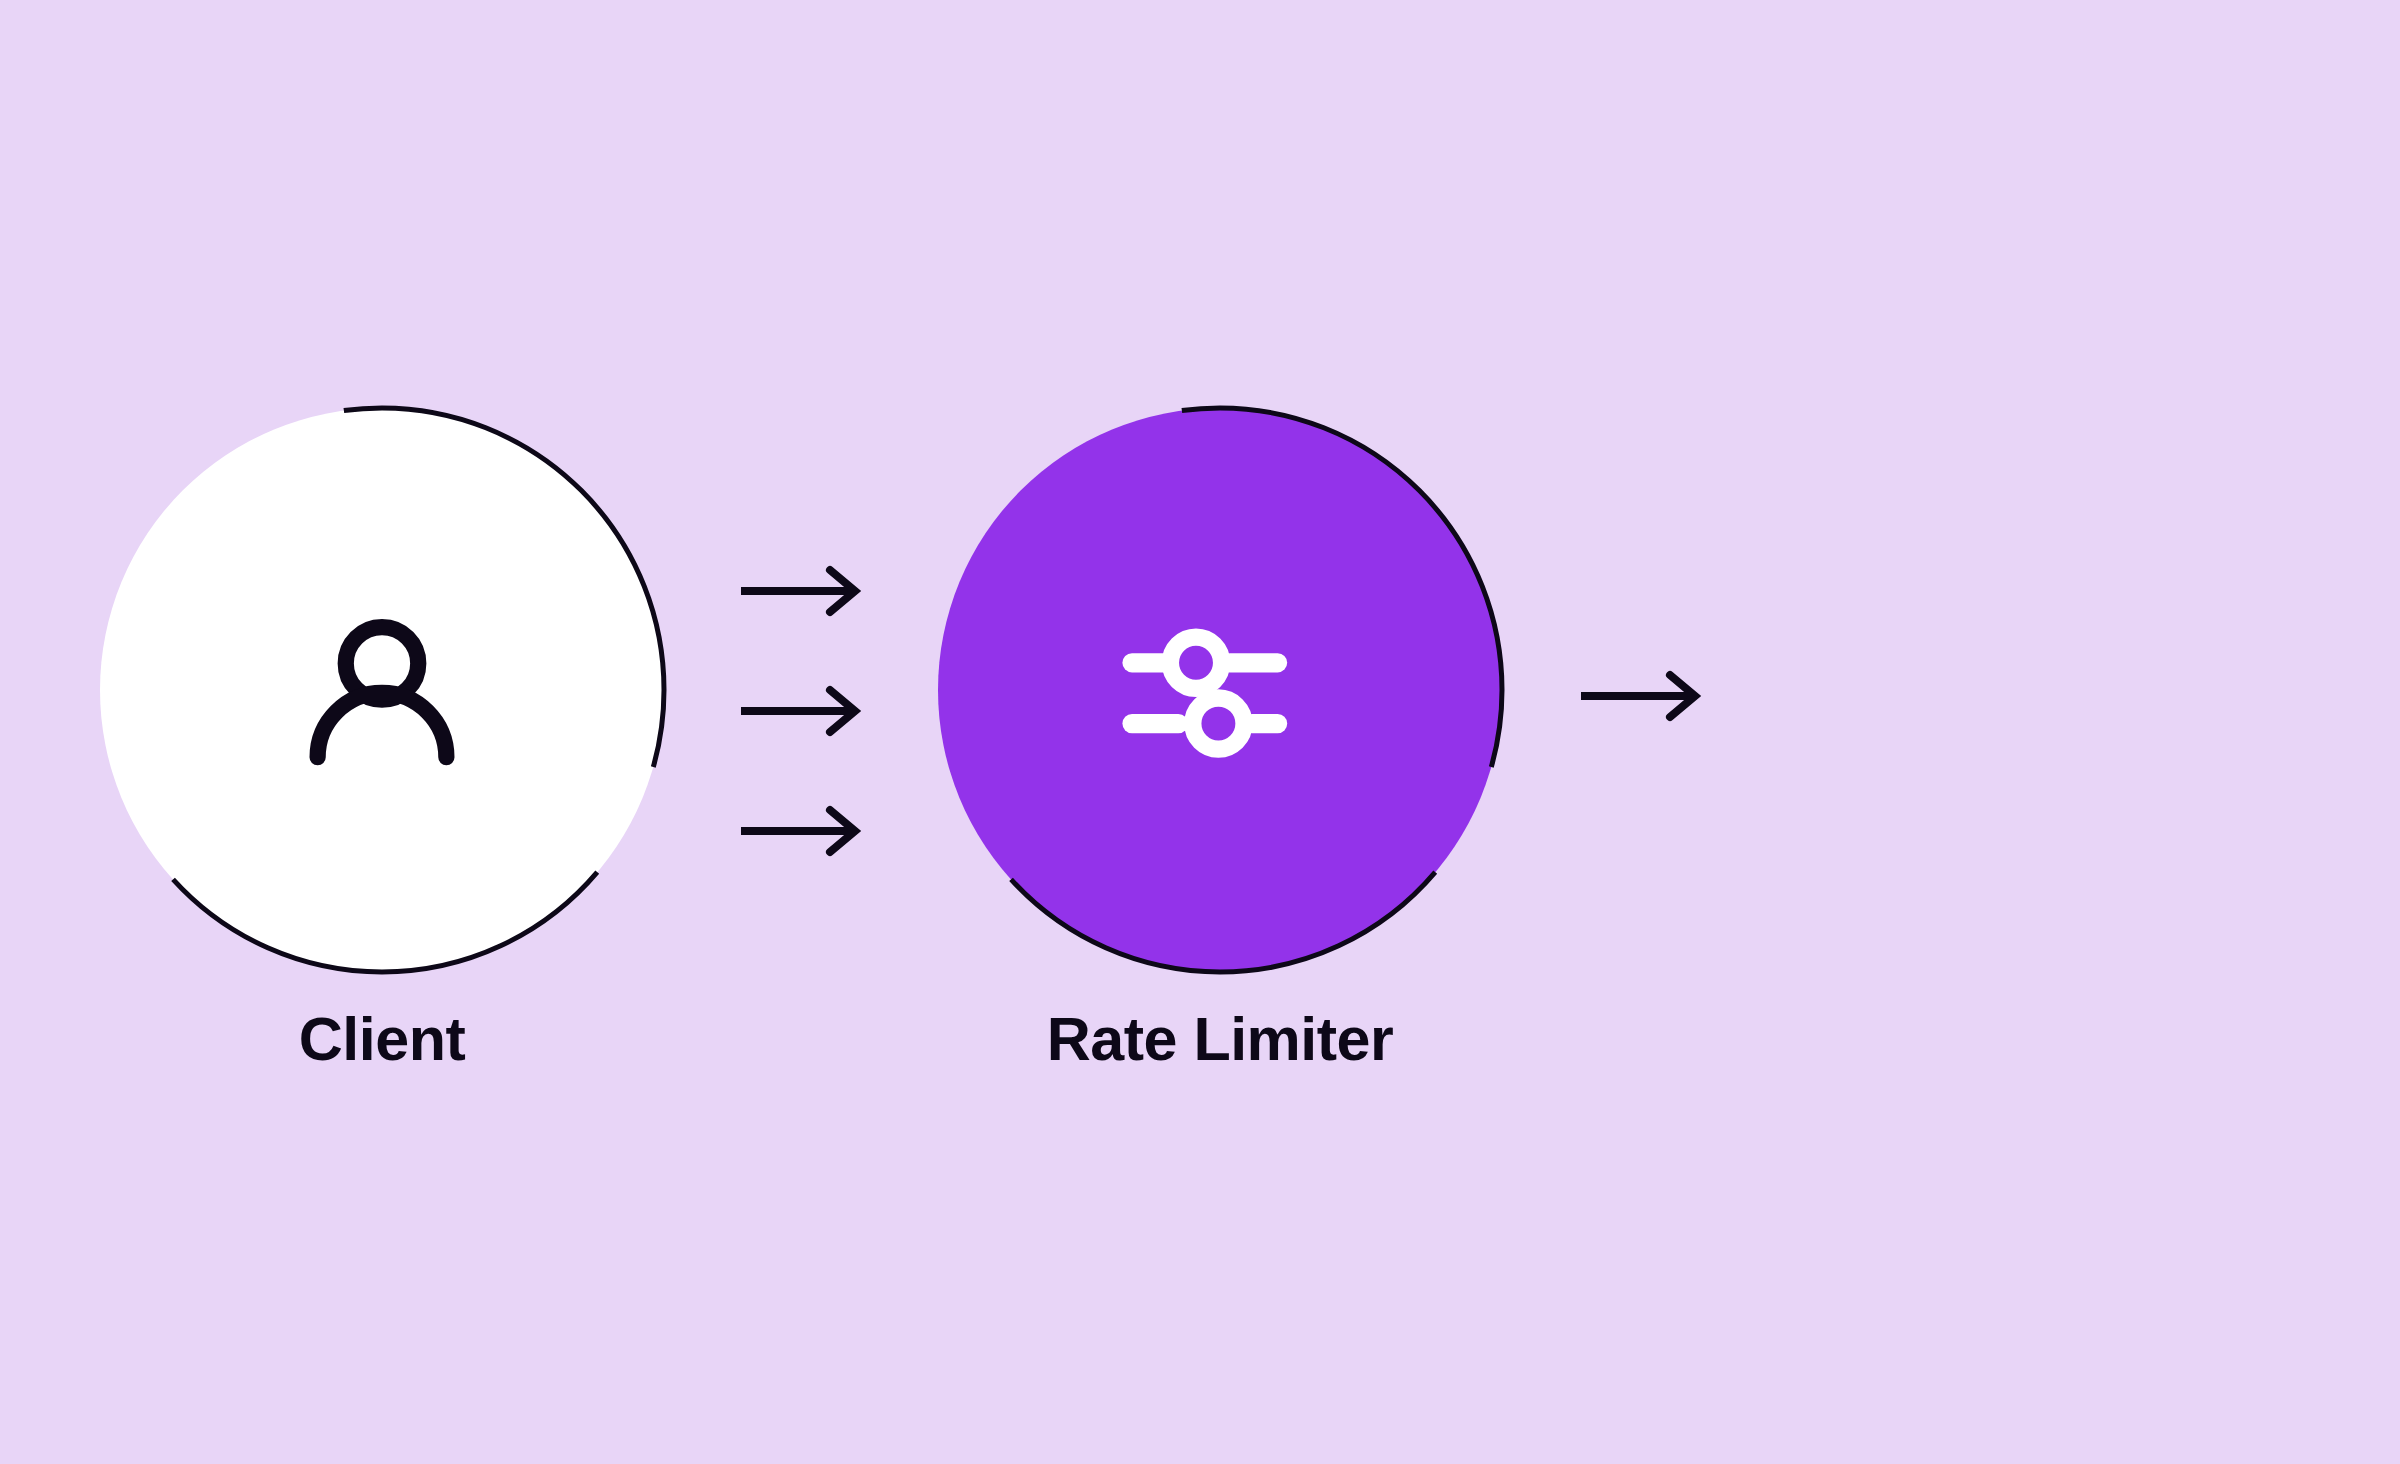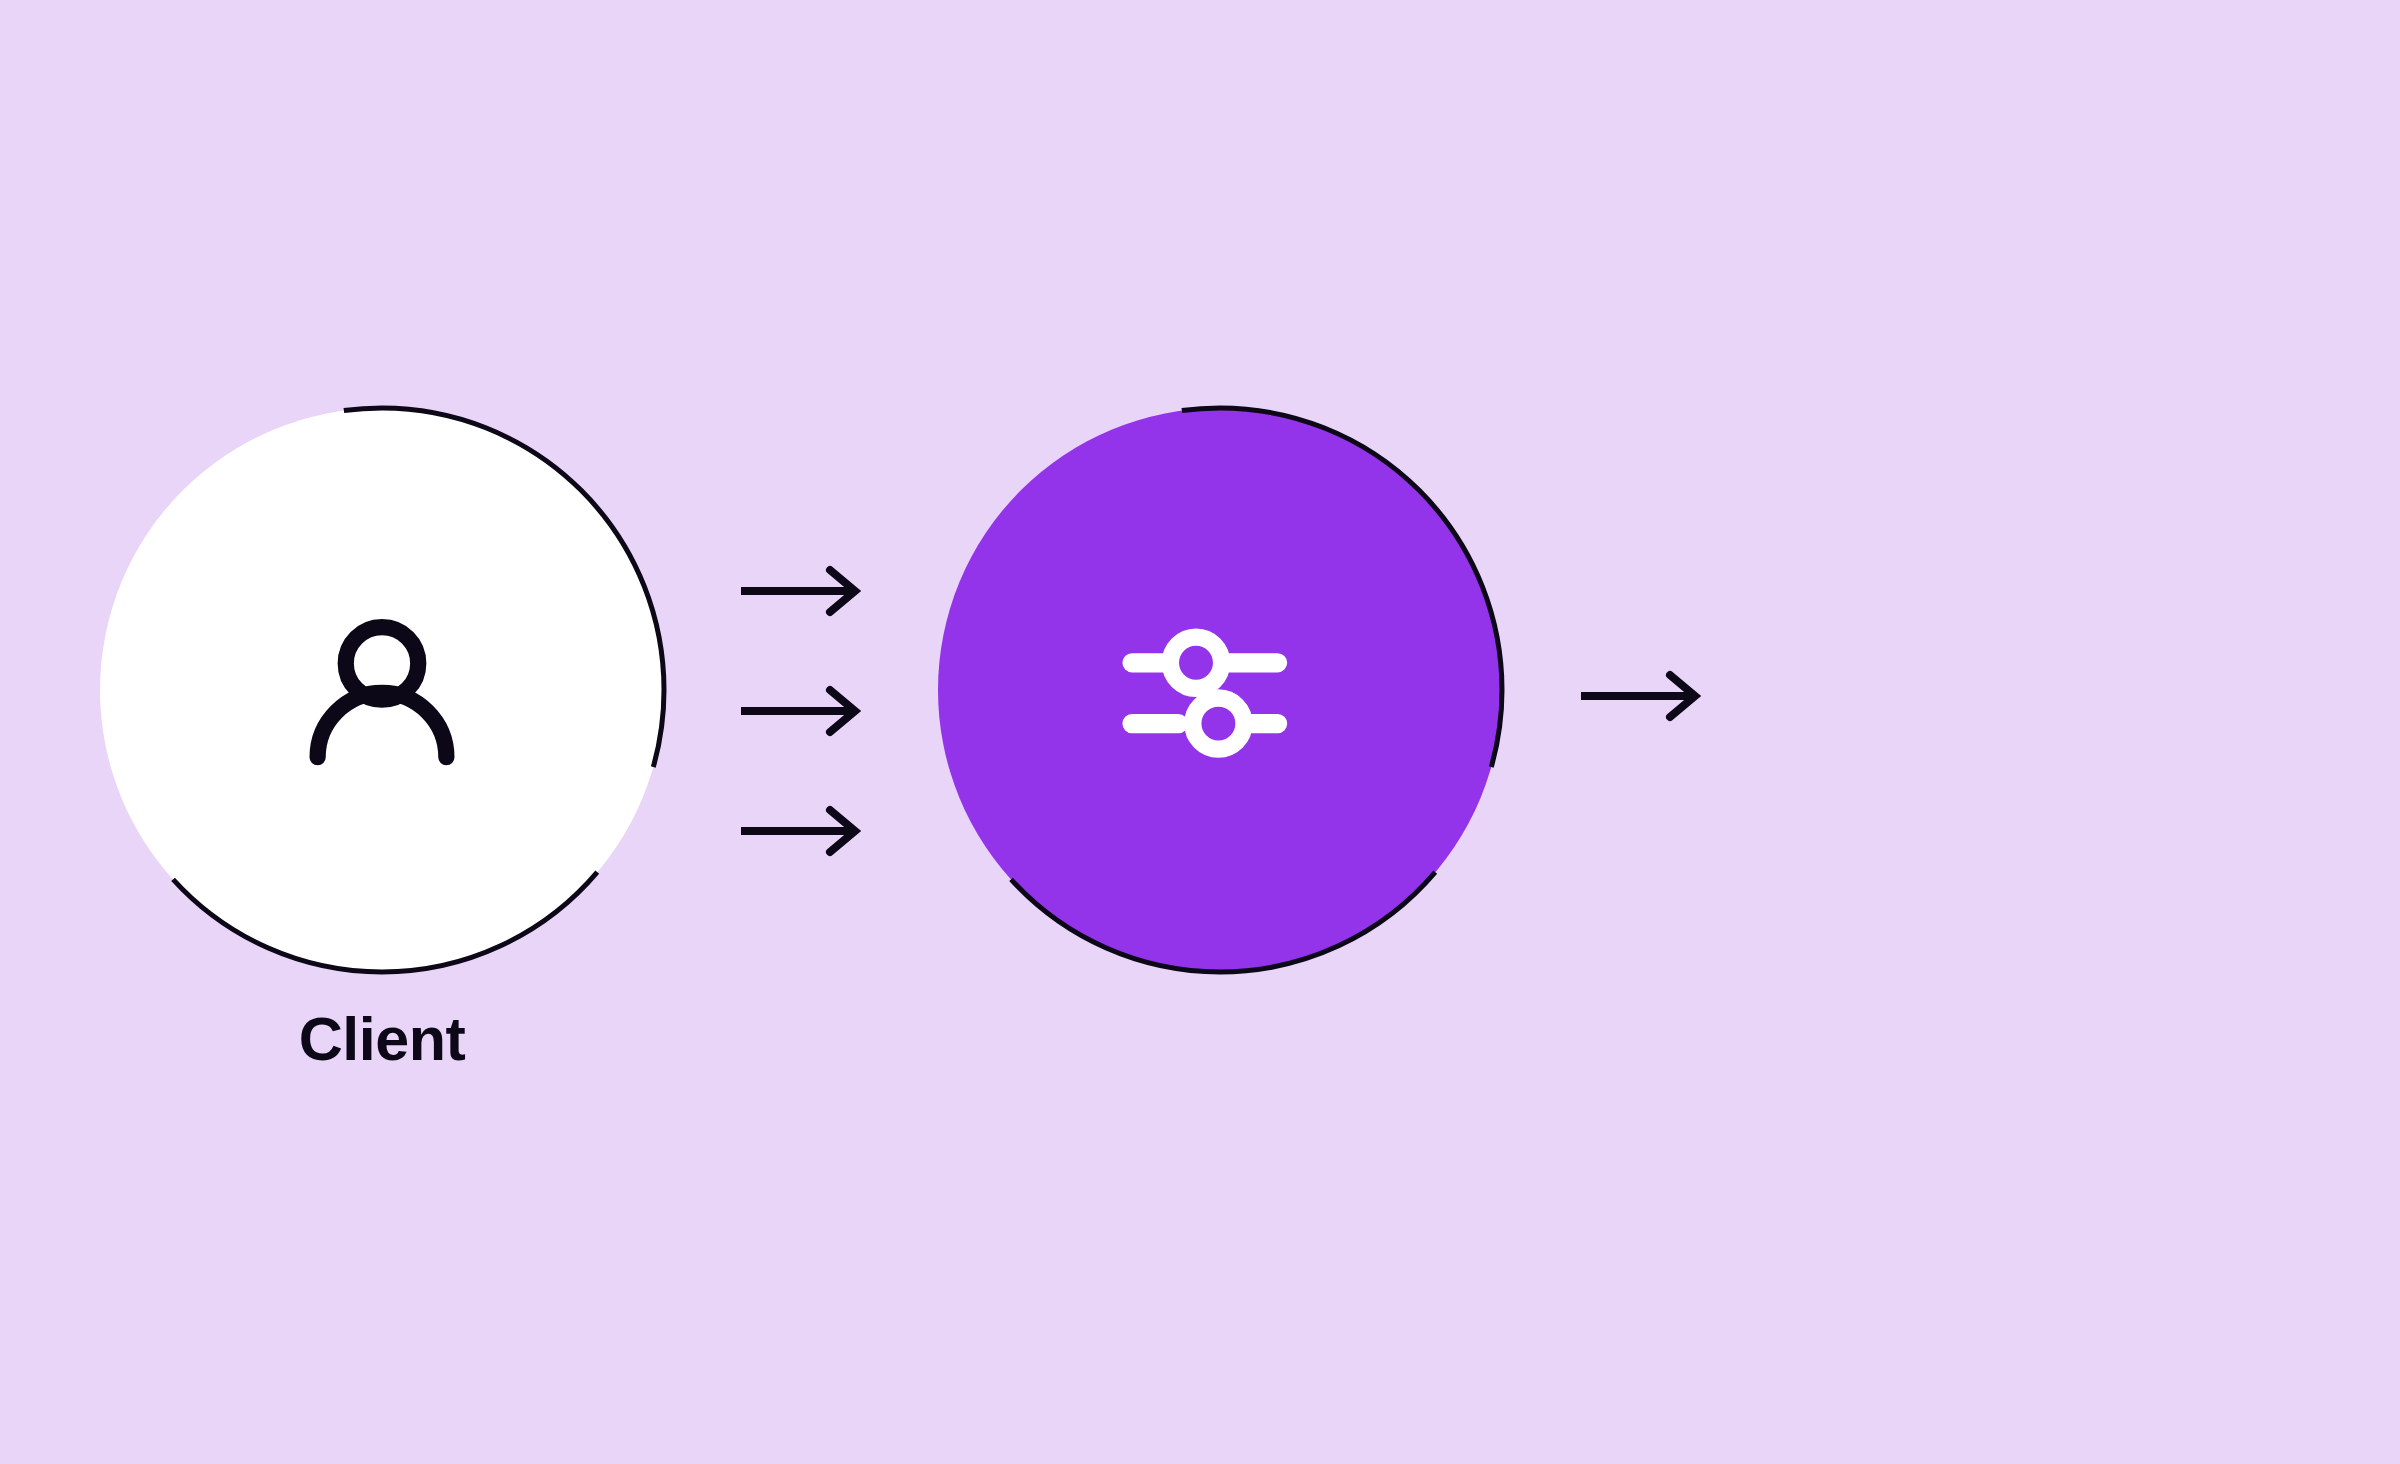--- a/index.html
+++ b/index.html
@@ -106,20 +106,21 @@
           <path d="M4.5 16.5 H14.5" fill="none" stroke="#ffffff" stroke-width="6" stroke-linecap="round"></path>
           <circle cx="24.5" cy="16.5" r="8" fill="none" stroke="#ffffff" stroke-width="5.4"></circle>
           <path d="M35 16.5 H50" fill="none" stroke="#ffffff" stroke-width="6" stroke-linecap="round"></path>
 
           <path d="M4.5 35.5 H19" fill="none" stroke="#ffffff" stroke-width="6" stroke-linecap="round"></path>
           <circle cx="31.5" cy="35.5" r="8" fill="none" stroke="#ffffff" stroke-width="5.4"></circle>
           <path d="M42 35.5 H50" fill="none" stroke="#ffffff" stroke-width="6" stroke-linecap="round"></path>
         </svg>
       </div>
     </div>
+    <div class="node-label">Rate Limiter</div>
   </div>
 
   <div class="arrow-group" style="left:1575px; top:665px;">
     <svg width="130" height="62" viewBox="0 0 130 62">
       <path d="M6 31 H116" fill="none" stroke="#0d0818" stroke-width="8" stroke-linecap="butt"></path>
       <path d="M95 10 L120 31 L95 52" fill="none" stroke="#0d0818" stroke-width="8" stroke-linecap="round" stroke-linejoin="miter"></path>
     </svg>
   </div>
 
 

